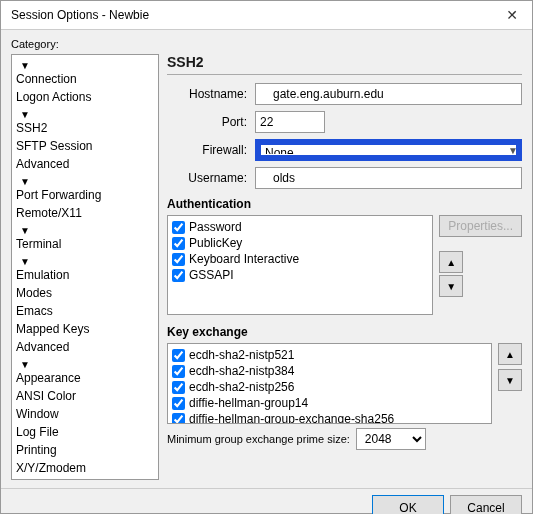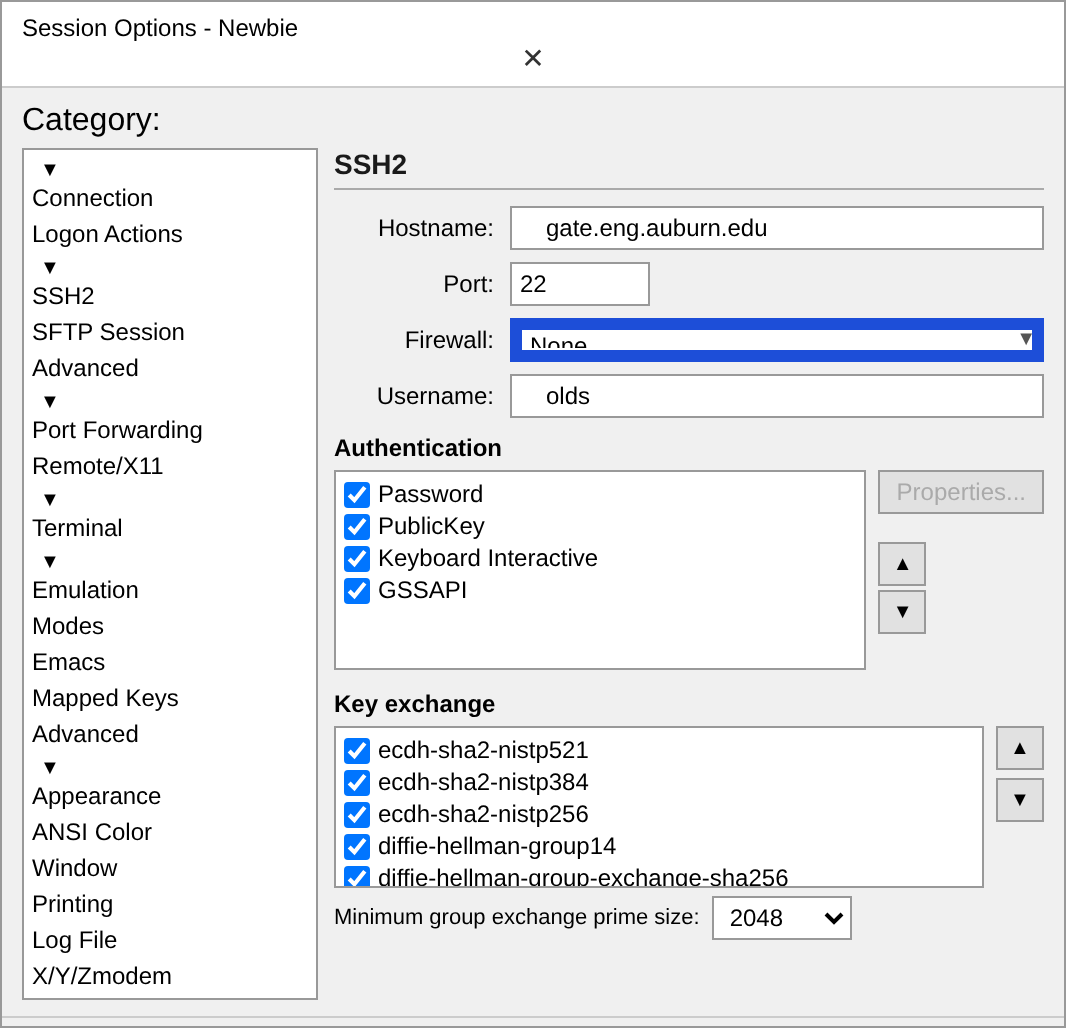--- a/index.html
+++ b/index.html
@@ -20,40 +20,40 @@
       border: 1px solid #999;
       box-shadow: 2px 2px 8px rgba(0,0,0,0.3);
       display: flex;
       flex-direction: column;
     }
     .title-bar {
       background: #fff;
       padding: 6px 10px;
       display: flex;
       justify-content: space-between;
+      align-items: center;
       border-bottom: 1px solid #ccc;
       font-size: 12px;
-      flex-direction: column;
     }
     .title-bar-close {
       cursor: pointer;
       font-size: 14px;
       color: #333;
       background: none;
       border: none;
       padding: 0 4px;
     }
     .dialog-body {
       display: flex;
       flex-direction: column;
       flex: 1;
       padding: 8px 10px 8px 10px;
     }
     .category-label {
-      font-size: 16px;
+      font-size: 11px;
       margin-bottom: 4px;
     }
     .main-content {
       display: flex;
       flex: 1;
       gap: 8px;
     }
     .sidebar {
       width: 148px;
       background: #fff;
@@ -325,24 +325,24 @@
         <div class="tree-item">
           <span class="indent2"><span class="tree-arrow">▼</span>Appearance</span>
         </div>
         <div class="tree-item">
           <span class="indent3">ANSI Color</span>
         </div>
         <div class="tree-item">
           <span class="indent3">Window</span>
         </div>
         <div class="tree-item">
+          <span class="indent1">Log File</span>
+        </div>
+        <div class="tree-item">
           <span class="indent1">Printing</span>
-        </div>
-        <div class="tree-item">
-          <span class="indent1">Log File</span>
         </div>
         <div class="tree-item">
           <span class="indent1">X/Y/Zmodem</span>
         </div>
       </div>
 
       <div class="right-panel">
         <div class="panel-title">SSH2</div>
 
         <div class="form-row">

